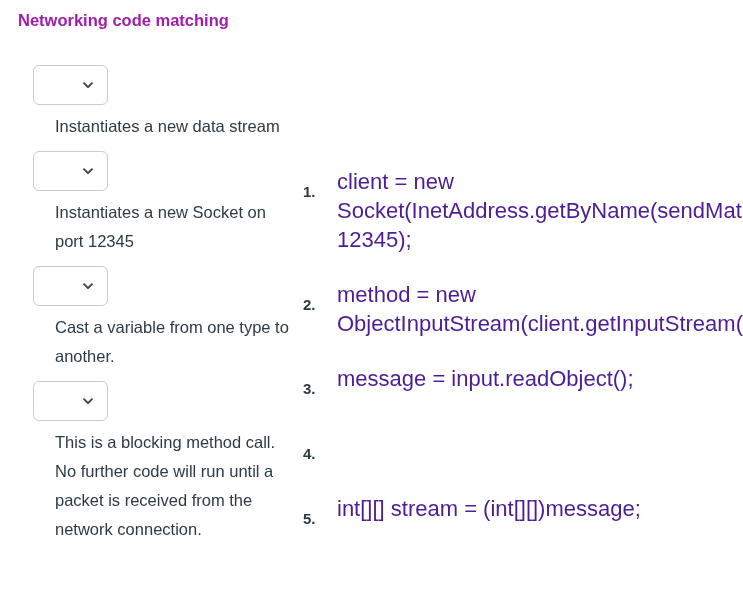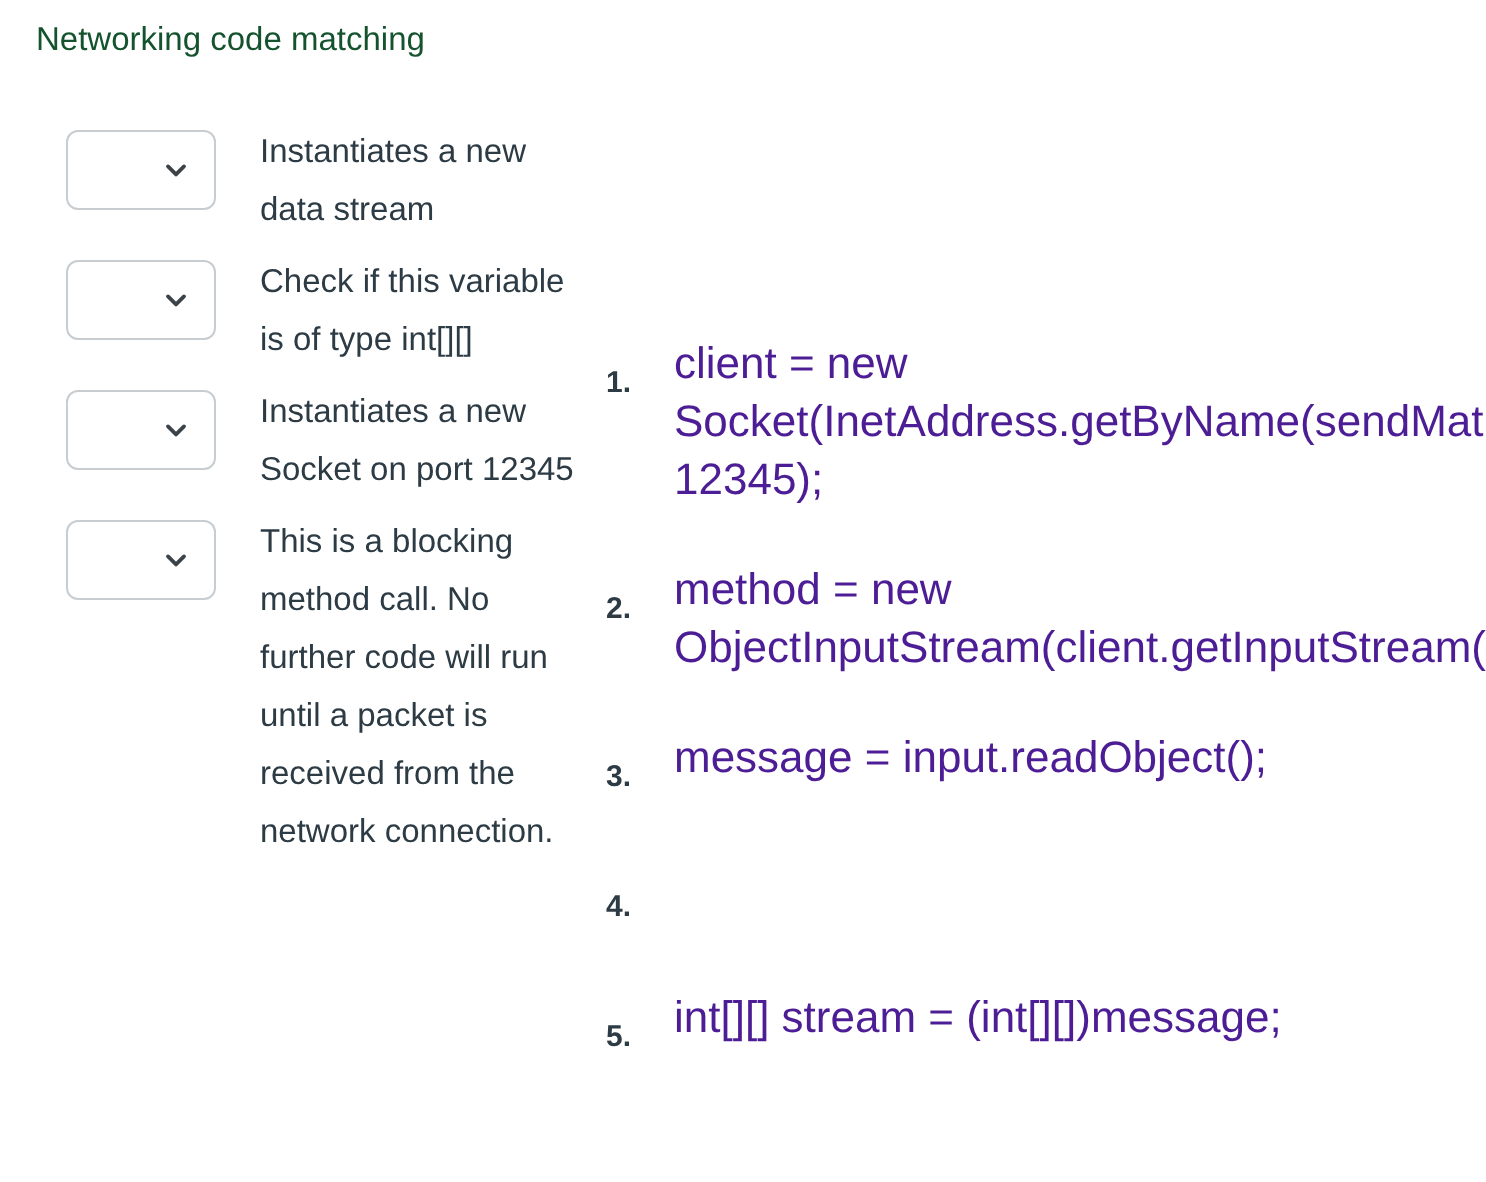--- a/index.html
+++ b/index.html
@@ -17,22 +17,22 @@
     -webkit-font-smoothing: antialiased;
   }
 
   
   .page-title {
     position: absolute;
     left: 18px;
     top: 9px;
     font-size: 16.5px;
     line-height: 22px;
-    font-weight: 400;
-    color: #14532d;
+    font-weight: 700;
+    color: #a21caf;
     white-space: nowrap;
   }
 
   
   .match-body {
     position: absolute;
     left: 0;
     top: 55px;
     width: 743px;
   }
@@ -42,20 +42,21 @@
     position: absolute;
     left: 33px;
     top: 0;
     width: 262px;
   }
 
   .answer-row {
     position: relative;
     display: flex;
     align-items: flex-start;
+    flex-direction: column;
   }
 
   .answer-select {
     flex: 0 0 auto;
     width: 75px;
     height: 40px;
     box-sizing: border-box;
     border: 1px solid #c7cdd1;
     border-radius: 6px;
     background: #ffffff;
@@ -134,42 +135,42 @@
       <div class="answer-select" title="">
         <span class="chevron-icon">
           <svg viewBox="0 0 12 12" xmlns="http://www.w3.org/2000/svg">
             <path d="M2 4.2 L6 8.2 L10 4.2" fill="none" stroke="#3b4248" stroke-width="1.9" stroke-linecap="round" stroke-linejoin="round"></path>
           </svg>
         </span>
       </div>
       <div class="answer-text">Instantiates a new data stream</div>
     </div>
 
-    <div class="answer-row">
-      <div class="answer-select" title="">
-        <span class="chevron-icon">
-          <svg viewBox="0 0 12 12" xmlns="http://www.w3.org/2000/svg">
-            <path d="M2 4.2 L6 8.2 L10 4.2" fill="none" stroke="#3b4248" stroke-width="1.9" stroke-linecap="round" stroke-linejoin="round"></path>
-          </svg>
-        </span>
-      </div>
-      <div class="answer-text">Check if this variable is of type int[][]</div>
-    </div>
 
     <div class="answer-row">
       <div class="answer-select" title="">
         <span class="chevron-icon">
           <svg viewBox="0 0 12 12" xmlns="http://www.w3.org/2000/svg">
             <path d="M2 4.2 L6 8.2 L10 4.2" fill="none" stroke="#3b4248" stroke-width="1.9" stroke-linecap="round" stroke-linejoin="round"></path>
           </svg>
         </span>
       </div>
       <div class="answer-text">Instantiates a new Socket on port 12345</div>
     </div>
 
+    <div class="answer-row">
+      <div class="answer-select" title="">
+        <span class="chevron-icon">
+          <svg viewBox="0 0 12 12" xmlns="http://www.w3.org/2000/svg">
+            <path d="M2 4.2 L6 8.2 L10 4.2" fill="none" stroke="#3b4248" stroke-width="1.9" stroke-linecap="round" stroke-linejoin="round"></path>
+          </svg>
+        </span>
+      </div>
+      <div class="answer-text">Cast a variable from one type to another.</div>
+    </div>
 
     <div class="answer-row">
       <div class="answer-select" title="">
         <span class="chevron-icon">
           <svg viewBox="0 0 12 12" xmlns="http://www.w3.org/2000/svg">
             <path d="M2 4.2 L6 8.2 L10 4.2" fill="none" stroke="#3b4248" stroke-width="1.9" stroke-linecap="round" stroke-linejoin="round"></path>
           </svg>
         </span>
       </div>
       <div class="answer-text">This is a blocking method call. No further code will run until a packet is received from the network connection.</div>

